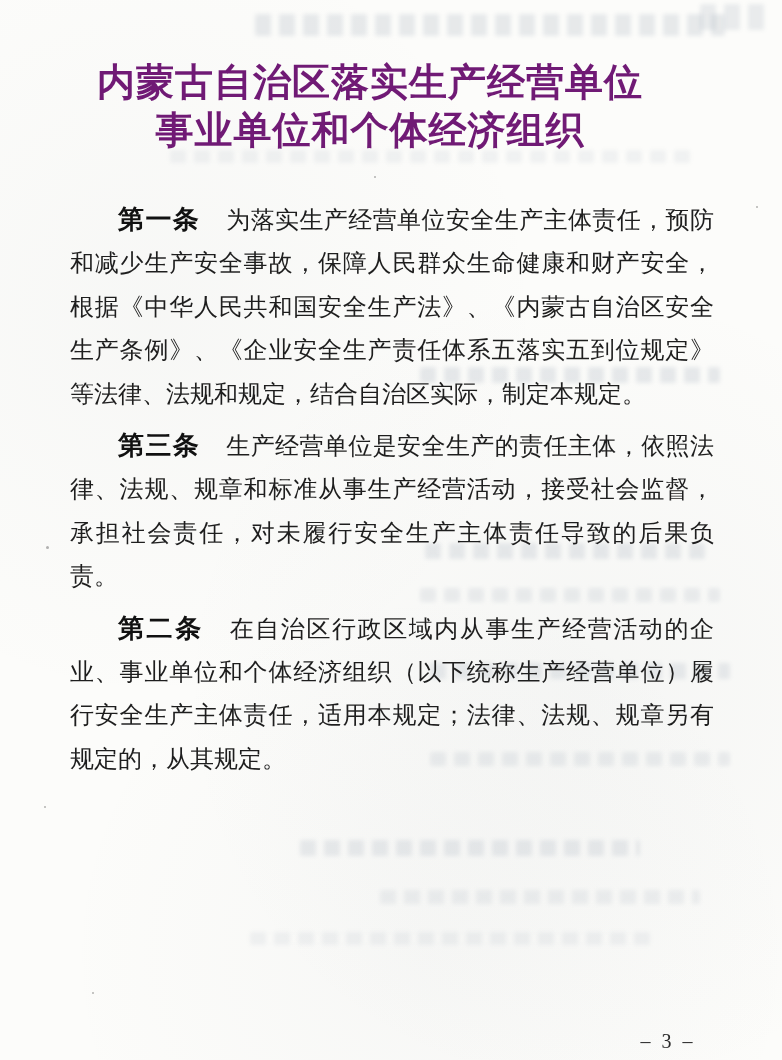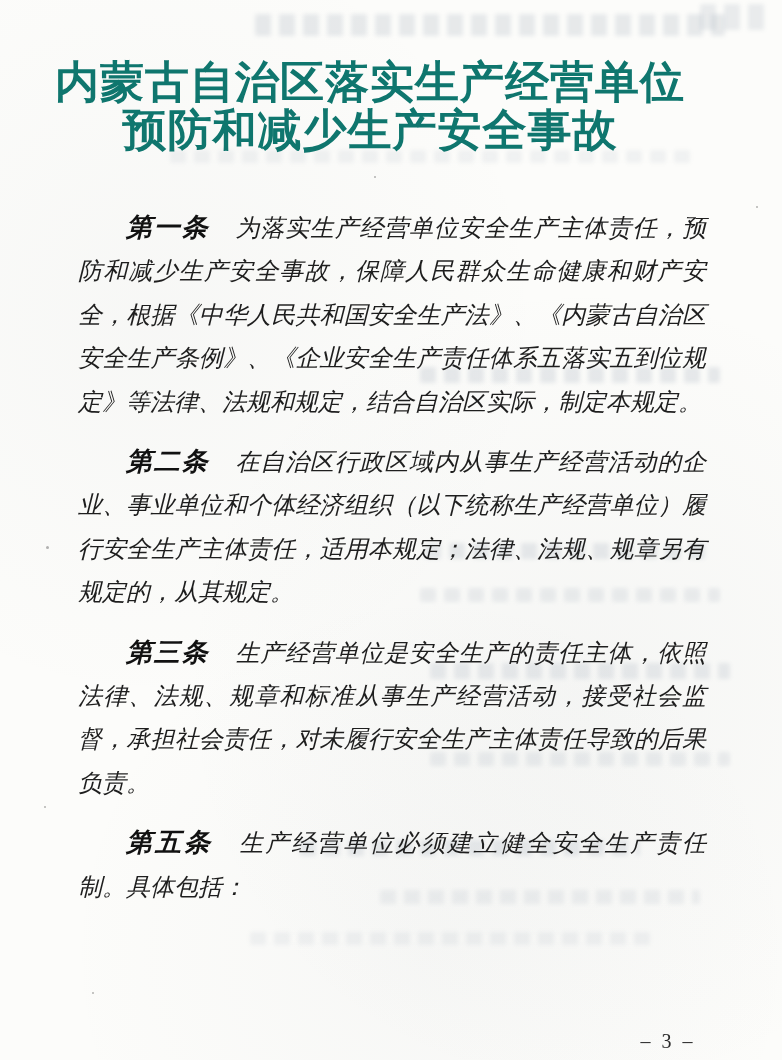--- a/index.html
+++ b/index.html
@@ -12,29 +12,29 @@
   .paper-noise {
     position:absolute; inset:0; pointer-events:none;
     background:
       radial-gradient(circle at 20% 30%, rgba(120,130,140,0.04), transparent 40%),
       radial-gradient(circle at 75% 65%, rgba(120,130,140,0.05), transparent 45%),
       radial-gradient(circle at 55% 90%, rgba(120,130,140,0.04), transparent 35%);
   }
   .doc-title {
     position:absolute; top:58px; left:40px; width:660px;
     text-align:center; font-family:"Liberation Sans", sans-serif;
-    font-weight:bold; font-size:44px; line-height:48px;
-    color:#0f766e; letter-spacing:1px;
+    font-weight:bold; font-size:38px; line-height:48px;
+    color:#701a75; letter-spacing:1px;
   }
   .content {
     position:absolute; top:190px; left:62px; width:660px;
     font-size:24px; line-height:43.4px; text-align:justify;
     color:#1e1e1e;
   }
-  .content p { margin:16px; text-indent:2em;font-style:italic; }
+  .content p { margin:8px; text-indent:2em; }
   .term {
     font-family:"Liberation Sans", sans-serif; font-weight:bold;
     font-size:26px; letter-spacing:1px; margin-right:1em; color:#111;
   }
   .term:empty { display:none; margin:0; }
   .tight { letter-spacing:-0.6px; }
   .pagenum {
     position:absolute; top:1030px; left:628px; width:80px;
     font-size:20px; letter-spacing:3px; color:#2a2a2a; text-align:center;
     font-family:"Liberation Serif", serif;
@@ -71,25 +71,24 @@
   <div class="smudge" style="left:250px; top:932px; width:400px; height:13px; opacity:.28;"></div>
 
   <div class="speck" style="left:46px;  top:546px;"></div>
   <div class="speck" style="left:44px;  top:806px; width:2px; height:2px;"></div>
   <div class="speck" style="left:756px; top:206px; width:2px; height:2px;"></div>
   <div class="speck" style="left:374px; top:176px; width:2px; height:2px;"></div>
   <div class="speck" style="left:92px;  top:992px; width:2px; height:2px;"></div>
 
   <div class="doc-title">
     <div>内蒙古自治区落实生产经营单位</div>
-    <div>预防和减少生产安全事故</div>
+    <div>事业单位和个体经济组织</div>
   </div>
 
   <div class="content">
     <p><span class="term">第一条</span><span>为落实生产经营单位安全生产主体责任，预防和减少生产安全事故，保障人民群众生命健康和财产安全，根据《中华人民共和国安全生产法》、《内蒙古自治区安全生产条例》、《企业安全生产责任体系五落实五到位规定》等法律、法规和规定，结合自治区实际，制定本规定。</span></p>
+    <p><span class="term">第三条</span><span>生产经营单位是安全生产的责任主体，依照法律、法规、规章和标准从事生产经营活动，接受社会监督，承担社会责任，对未履行安全生产主体责任导致的后果负责。</span></p>
     <p><span class="term">第二条</span><span>在自治区行政区域内从事生产经营活动的企业、事业单位和个体经济组织（以下统称生产经营单位）履行安全生产主体责任，适用本规定；法律、法规、规章另有规定的，从其规定。</span></p>
-    <p><span class="term">第三条</span><span>生产经营单位是安全生产的责任主体，依照法律、法规、规章和标准从事生产经营活动，接受社会监督，承担社会责任，对未履行安全生产主体责任导致的后果负责。</span></p>
-    <p><span class="term">第五条</span><span>生产经营单位必须建立健全安全生产责任制。具体包括：</span></p>
   </div>
 
   <div class="pagenum">– 3 –</div>
 
 </div>
 
 </body></html>

